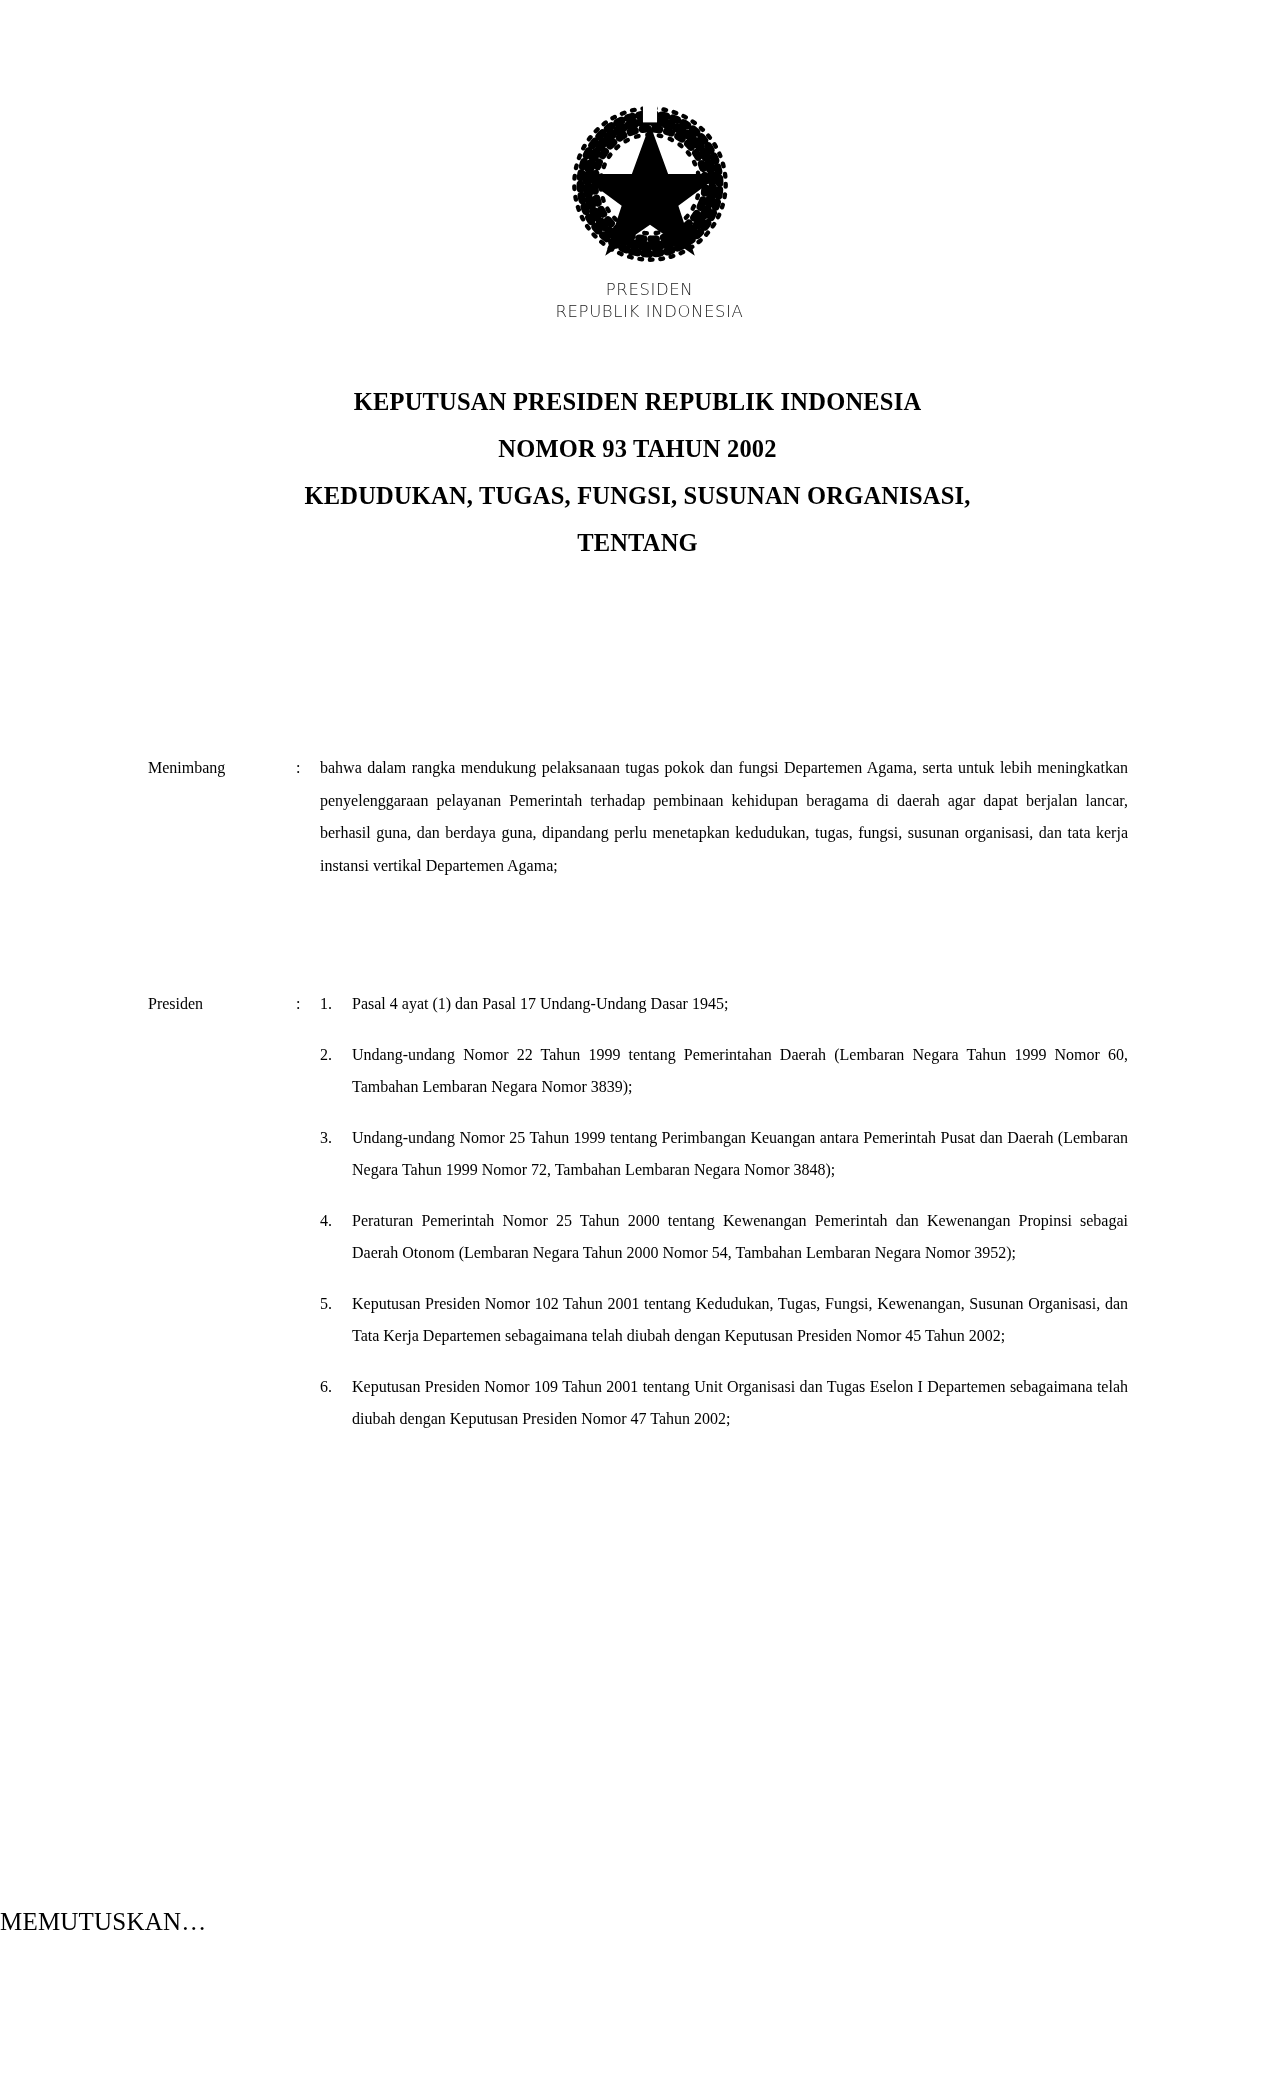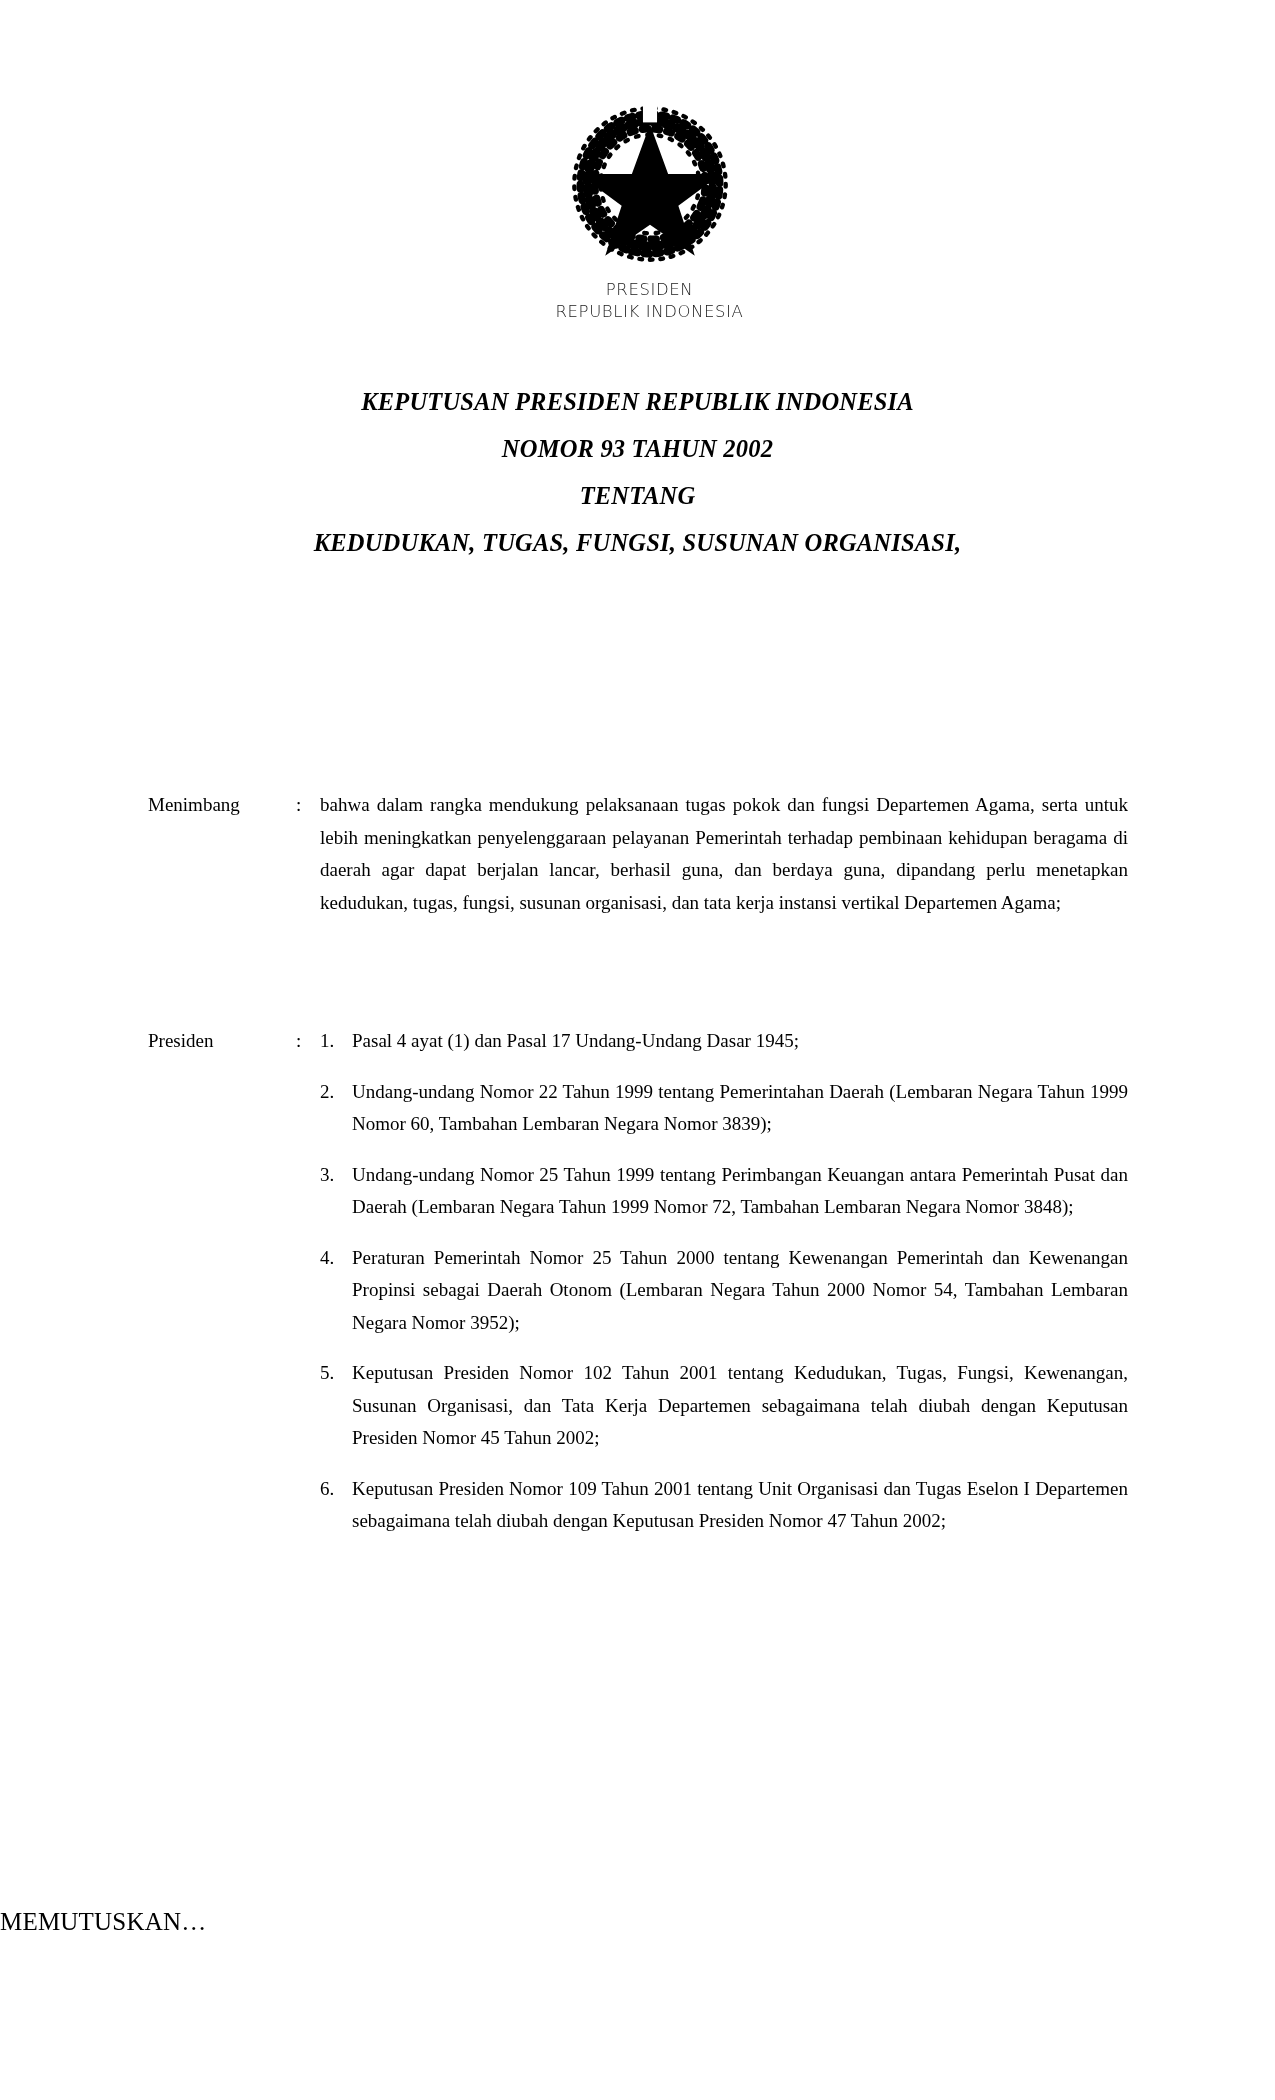--- a/index.html
+++ b/index.html
@@ -48,21 +48,20 @@
   }
   .emblem-caption div { display: block; }
 
   
   .title-block {
     position: absolute;
     top: 378px;
     left: 0;
     width: 1275px;
     text-align: center;
-    font-style: italic;
   }
   .title-line {
     font-weight: bold;
     font-size: 24.5px;
     line-height: 47px;
     letter-spacing: 0.2px;
   }
 
   .deciding-authority {
     position: absolute;
@@ -73,23 +72,22 @@
     font-weight: bold;
     font-size: 24px;
     letter-spacing: 0.2px;
   }
 
   
   .clause {
     position: absolute;
     left: 148px;
     width: 980px;
-    font-size: 19px;
+    font-size: 16px;
     line-height: 32.5px;
-    margin-top: 37px;
   }
   .clause-label {
     position: absolute;
     left: 0;
     top: 0;
     width: 150px;
     white-space: nowrap;
   }
   .clause-colon {
     position: absolute;
@@ -197,22 +195,22 @@
     </svg>
     <div class="emblem-caption">
       <div>PRESIDEN</div>
       <div>REPUBLIK INDONESIA</div>
     </div>
   </div>
 
   <div class="title-block">
     <div class="title-line">KEPUTUSAN PRESIDEN REPUBLIK INDONESIA</div>
     <div class="title-line">NOMOR 93 TAHUN 2002</div>
+    <div class="title-line">KEDUDUKAN, TUGAS, FUNGSI, SUSUNAN ORGANISASI,</div>
     <div class="title-line">TENTANG</div>
-    <div class="title-line">KEDUDUKAN, TUGAS, FUNGSI, SUSUNAN ORGANISASI,</div>
   </div>
 
 
   <div class="clause" id="menimbang-row">
     <span class="clause-label">Menimbang</span>
     <span class="clause-colon">:</span>
     <div class="clause-body">
       <p>bahwa dalam rangka mendukung pelaksanaan tugas pokok dan fungsi Departemen Agama, serta untuk lebih meningkatkan penyelenggaraan pelayanan Pemerintah terhadap pembinaan kehidupan beragama di daerah agar dapat berjalan lancar, berhasil guna, dan berdaya guna, dipandang perlu menetapkan kedudukan, tugas, fungsi, susunan organisasi, dan tata kerja instansi vertikal Departemen Agama;</p>
     </div>
   </div>

